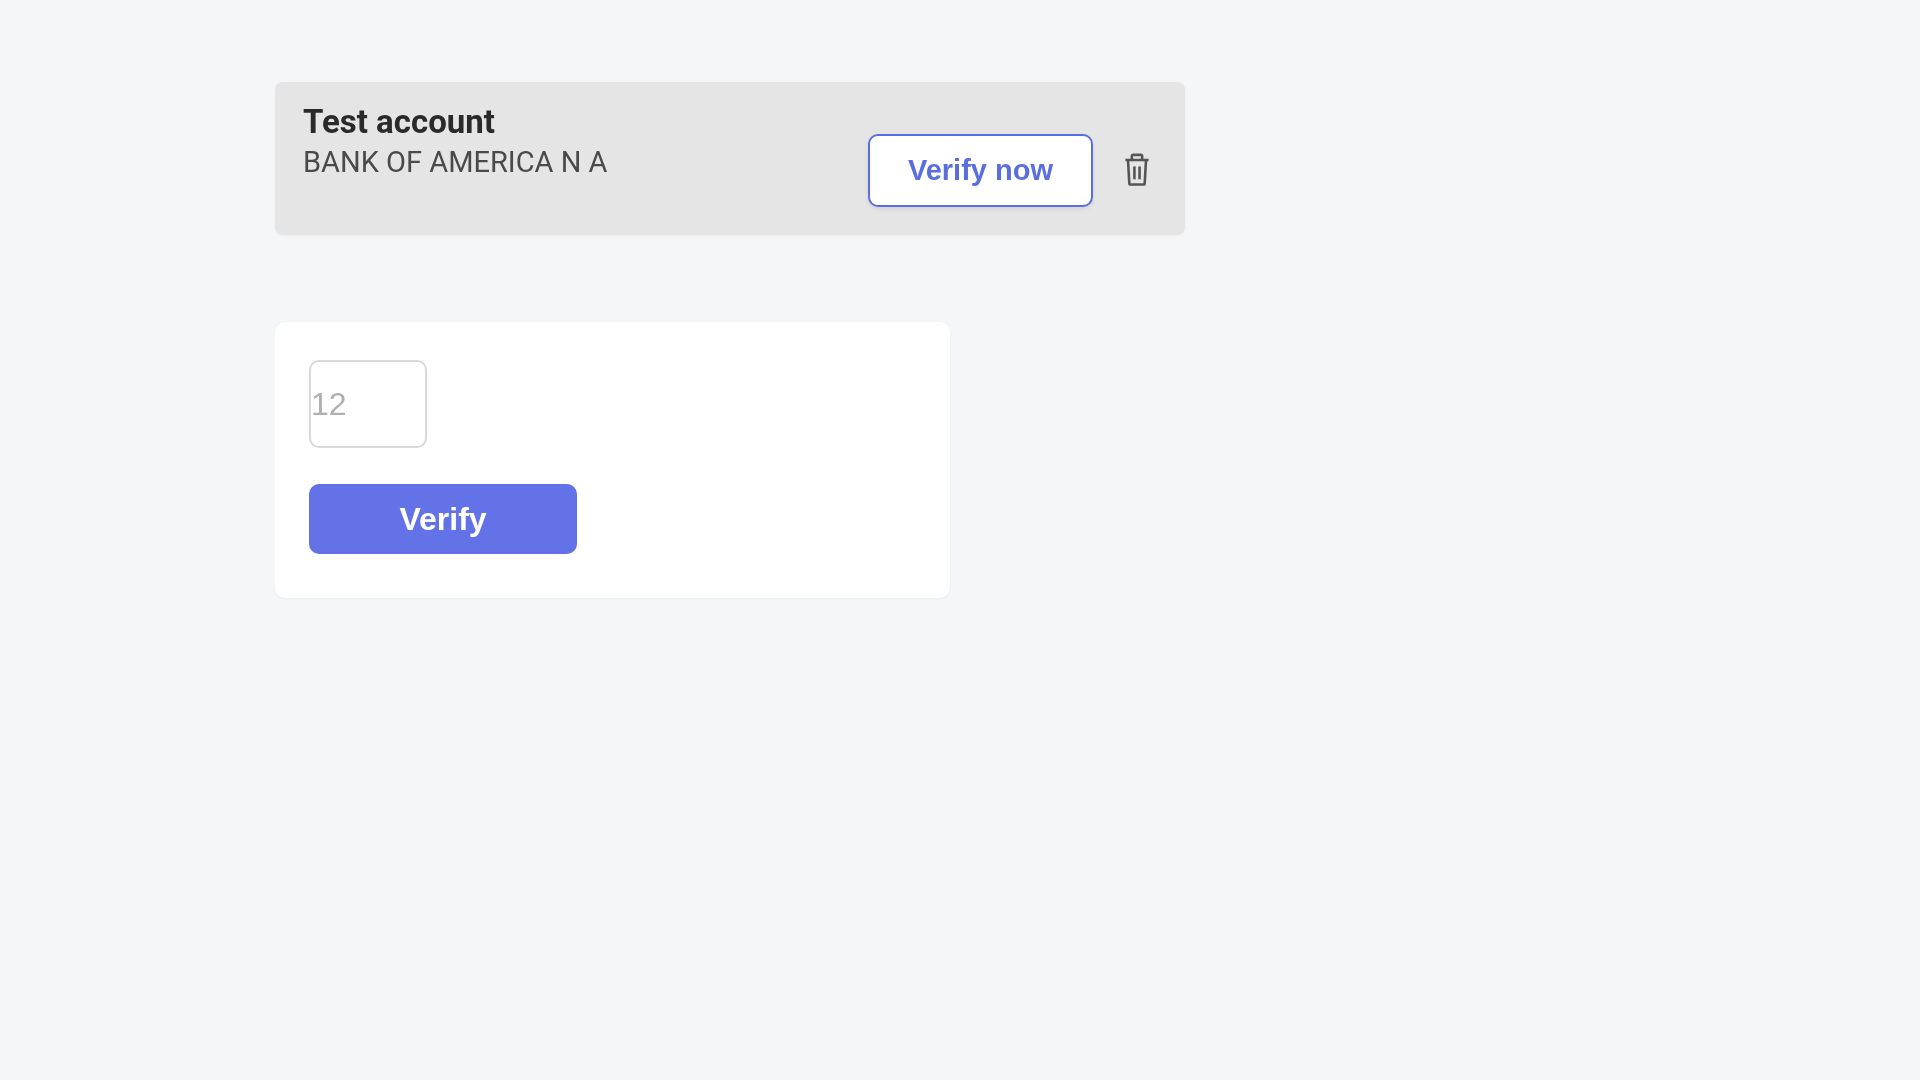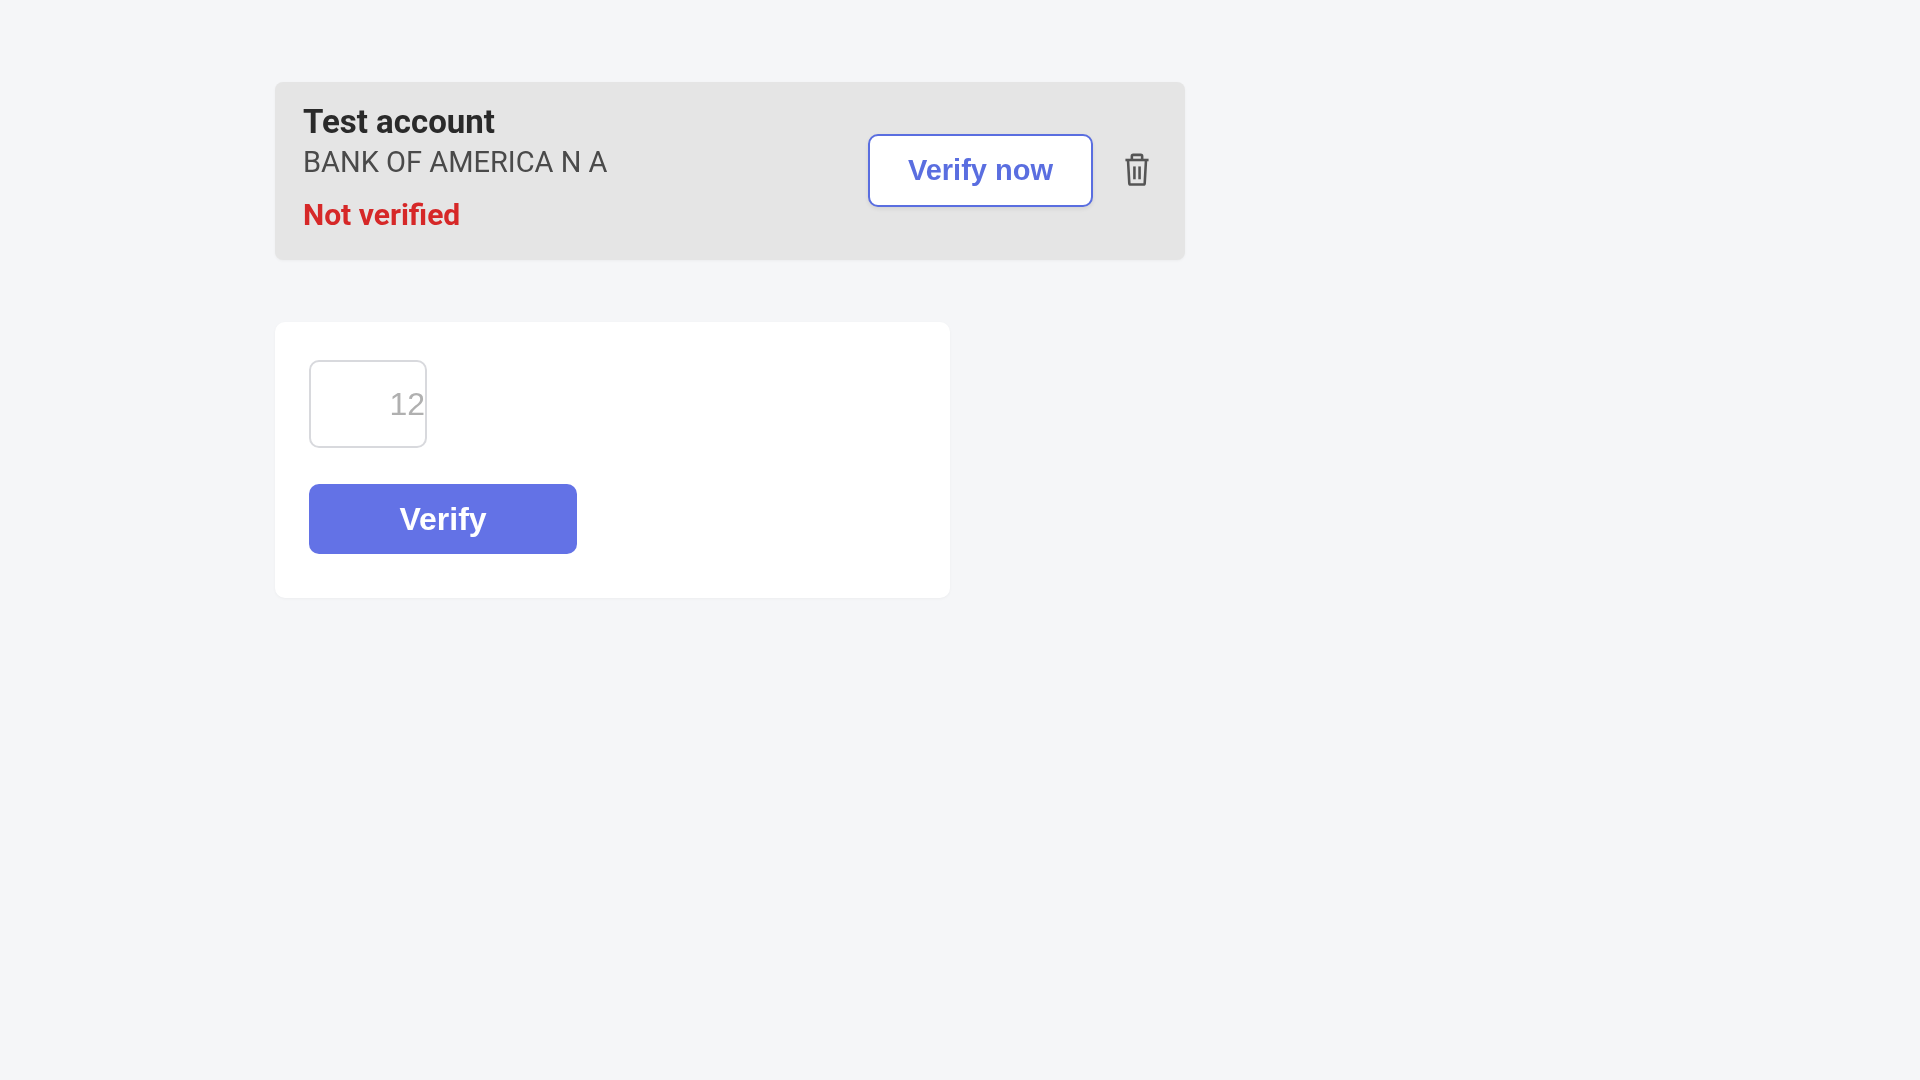--- a/index.html
+++ b/index.html
@@ -104,21 +104,21 @@
       gap: 32px;
       margin-bottom: 36px;
     }
     .amount-input {
       width: 118px;
       height: 88px;
       border: 2px solid #d8d9dd;
       border-radius: 10px;
       font-size: 32px;
       color: #333;
-      text-align: right;
+      text-align: left;
       background: #ffffff;
     }
     .amount-input::placeholder {
       color: #b0b0b0;
     }
     .verify-btn {
       width: 268px;
       height: 70px;
       background: #6372e6;
       color: #ffffff;
@@ -132,21 +132,20 @@
 </head>
 <body>
 
 <div class="container">
 
   <div class="account-card">
     <div class="account-header">
       <div class="account-info">
         <div class="account-name">Test account</div>
         <div class="bank-name">BANK OF AMERICA N A</div>
-        <div class="status-text">Not verified</div>
       </div>
       <div class="account-actions">
         <button class="verify-now-btn">Verify now</button>
         <button class="trash-btn">
           <span>
             <svg viewBox="0 0 24 28" fill="none" stroke="currentColor" stroke-width="2">
               <path d="M3 7h18"></path>
               <path d="M8 7V4a1 1 0 0 1 1-1h6a1 1 0 0 1 1 1v3"></path>
               <path d="M5 7l1 18a1 1 0 0 0 1 1h10a1 1 0 0 0 1-1l1-18"></path>
               <line x1="10" y1="12" x2="10" y2="22"></line>

